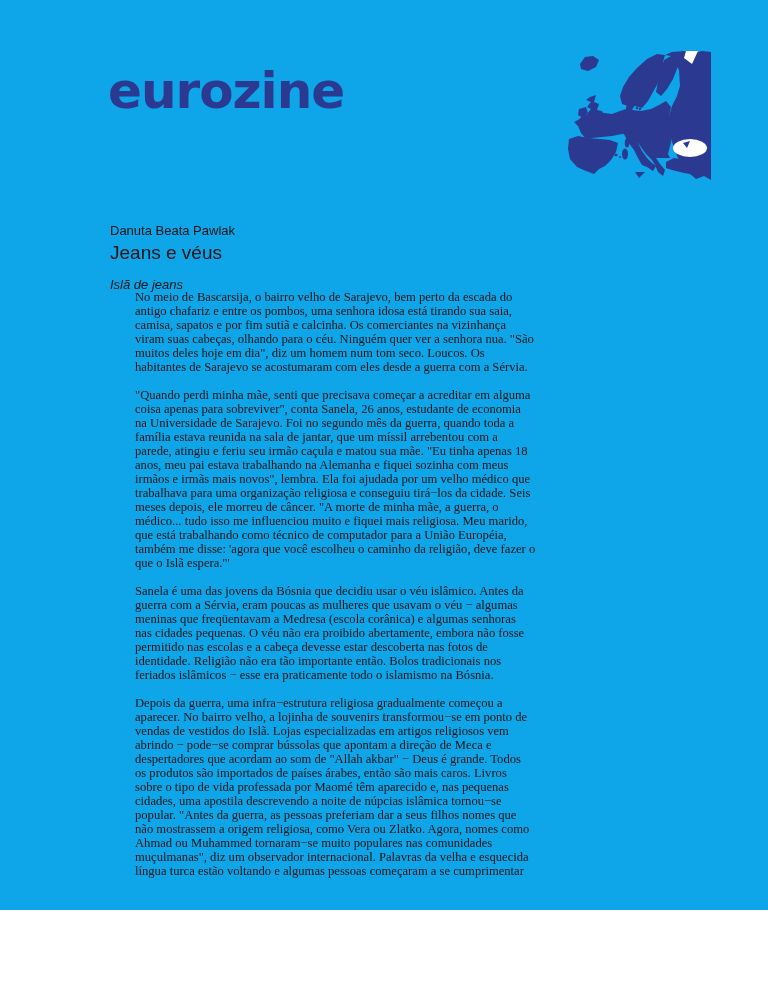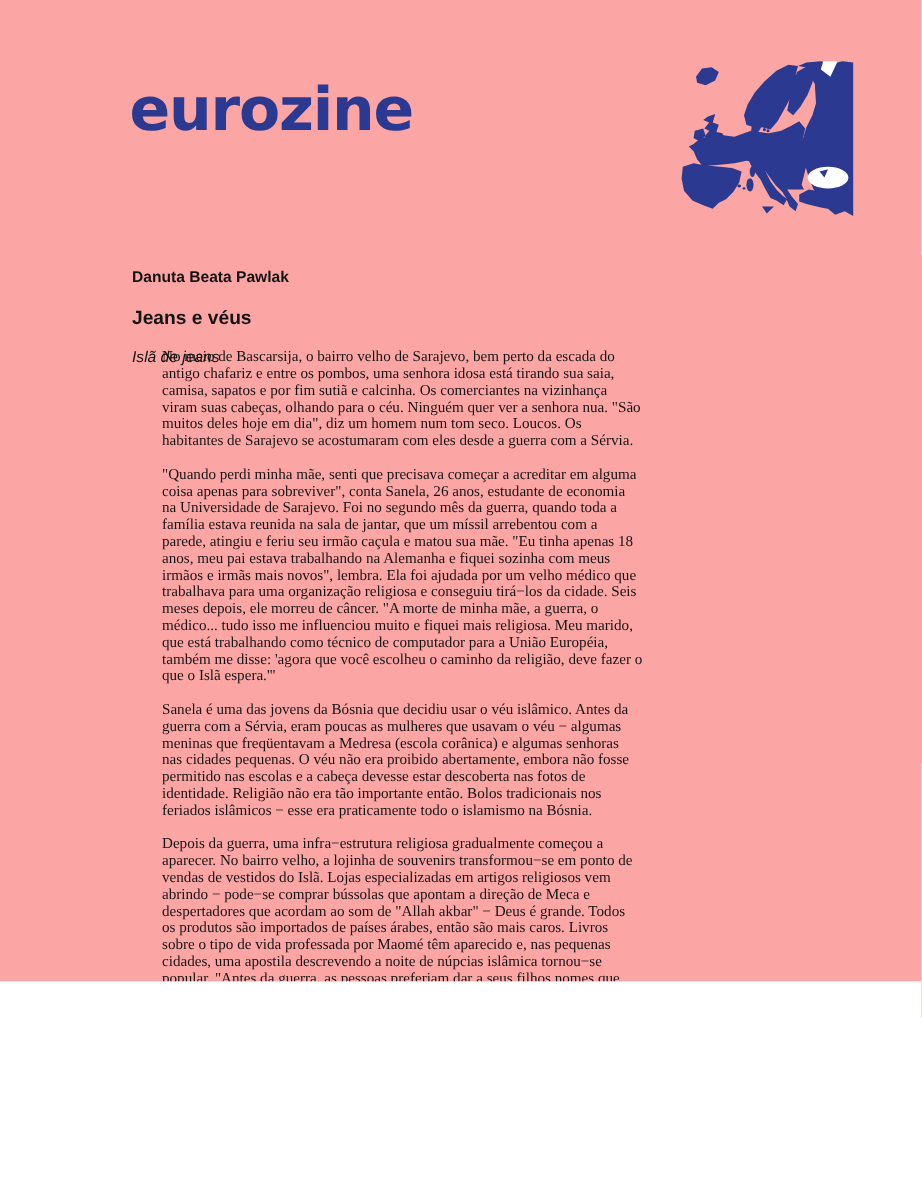--- a/index.html
+++ b/index.html
@@ -1,37 +1,37 @@
 <!DOCTYPE html>
 <html style="--brand: #2B3990; --ink: #141414; --footer_ink: #262626;"><head>
 <meta charset="utf-8">
 <style>
   html,body{margin:0;padding:0;background:#fff;}
   .page{
     position:relative;
-    width:768px;height:818px;
-    background:#fca5a5;
+    width:768px;height:910px;
+    background:#0ea5e9;
     font-family:"Liberation Sans",sans-serif;
     overflow:hidden;
   }
   .logo{
     position:absolute;left:108px;top:66px;
     font-family:"DejaVu Sans","Liberation Sans",sans-serif;
     font-size:50px;font-weight:bold;line-height:1;
     letter-spacing:-1px;
     color:var(--brand,#2B3990);
   }
   .map{
     position:absolute;left:566px;top:48px;
     width:146px;height:134px;
     color:var(--brand,#2B3990);
   }
   .byline{position:absolute;left:110px;top:222px;color:var(--ink,#141414);}
-  .author{font-size:13px;font-weight:bold;line-height:17px;}
-  .title{font-size:16px;font-weight:bold;line-height:25px;margin-top:14px;}
+  .author{font-size:13px;font-weight:normal;line-height:17px;}
+  .title{font-size:19px;font-weight:normal;line-height:25px;margin-top:1px;}
   .subtitle{font-size:13px;font-style:italic;line-height:16px;margin-top:12px;}
   .body{
     position:absolute;left:110px;top:290px;
     font-family:"Liberation Serif","DejaVu Serif",serif;
     font-size:12.6px;line-height:14px;
     color:var(--ink,#141414);
     margin-left:25px;
   }
   .body p{margin:0 0 14px 0;white-space:pre;}
   .footer{

